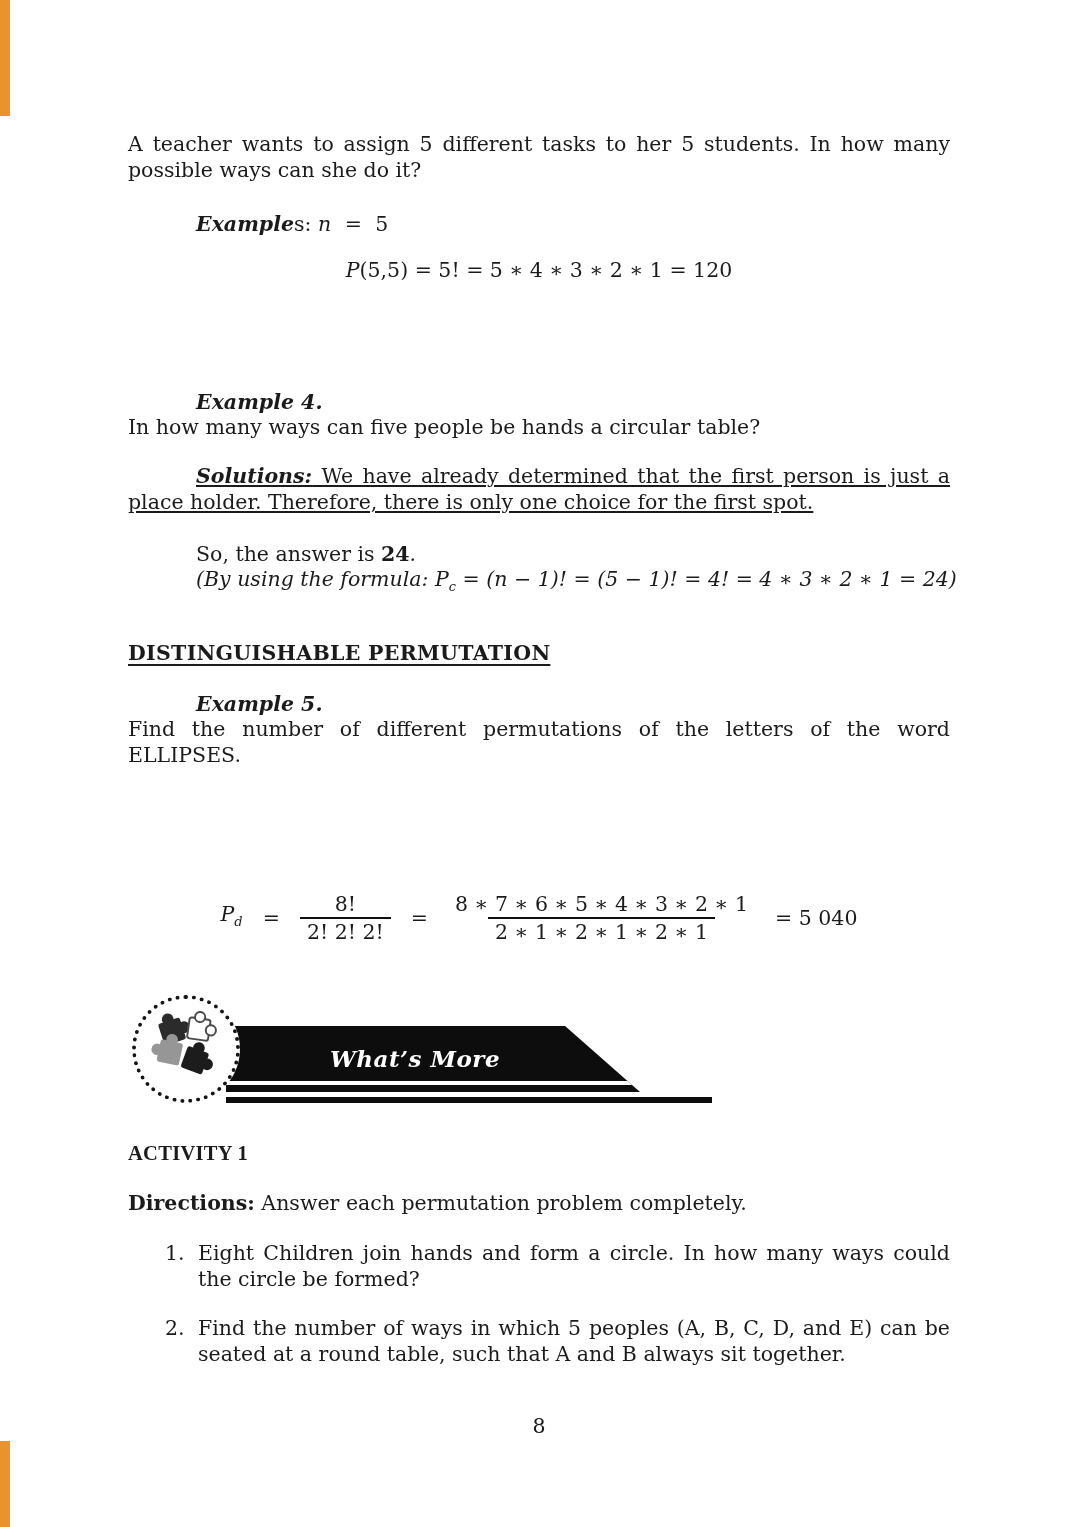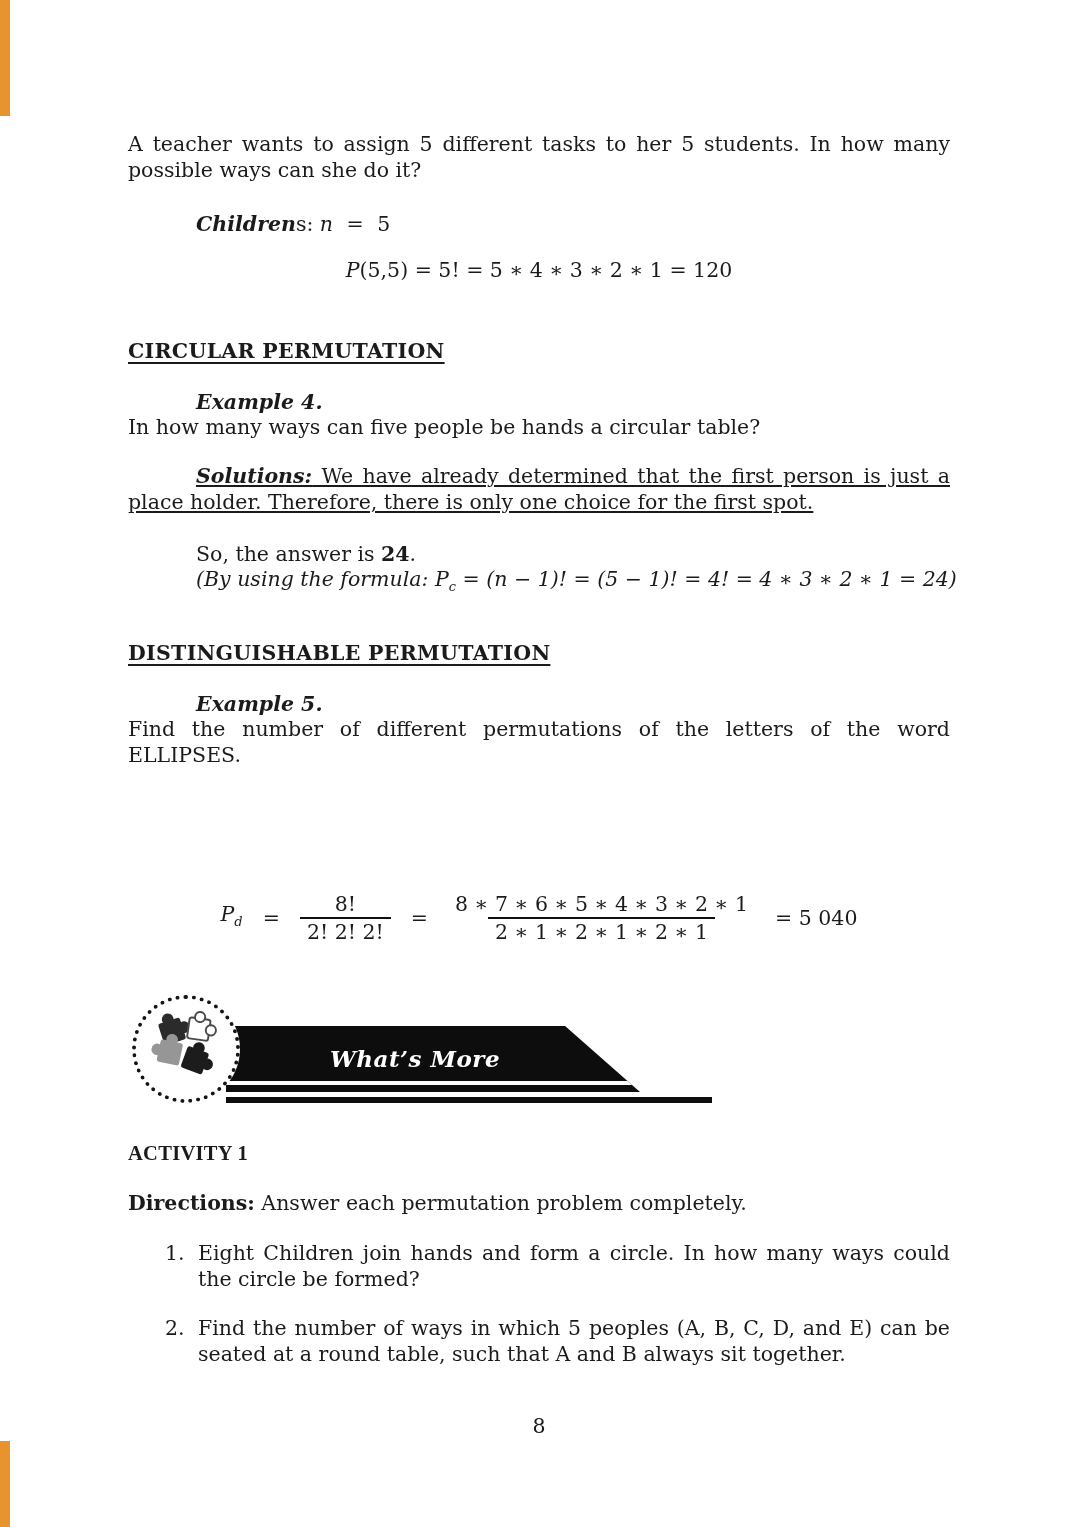--- a/index.html
+++ b/index.html
@@ -78,28 +78,27 @@
 <div class="page">
 
   <div class="abs stripe stripe-top"></div>
   <div class="abs stripe stripe-bottom"></div>
 
   <div class="abs content justify" style="top:131px;">
     <span>A teacher wants to assign 5 different tasks to her 5 students. In how many possible ways can she do it?</span>
   </div>
 
   <div class="abs" style="left:196px;top:211px;">
-    <span class="bi">Children</span><span>s: </span><span class="i mathspace">n</span><span class="mathspace"> = 5</span>
+    <span class="bi">Example</span><span>s: </span><span class="i mathspace">n</span><span class="mathspace"> = 5</span>
   </div>
 
   <div class="abs content center" style="top:257px;">
     <span class="i">P</span><span>(5,5) = 5! = 5 ∗ 4 ∗ 3 ∗ 2 ∗ 1 = 120</span>
   </div>
 
-  <div class="abs heading" style="left:128px;top:338px;">CIRCULAR PERMUTATION</div>
 
   <div class="abs bi" style="left:196px;top:389px;">Example 4.</div>
 
   <div class="abs content" style="top:414px;">In how many ways can five people be hands a circular table?</div>
 
   <div class="abs content justify indent" style="top:463px;">
     <span class="bi">Solutions:</span><span> We have already determined that the first person is just a place holder. Therefore, there is only one choice for the first spot.</span>
   </div>
 
   <div class="abs" style="left:196px;top:541px;">

